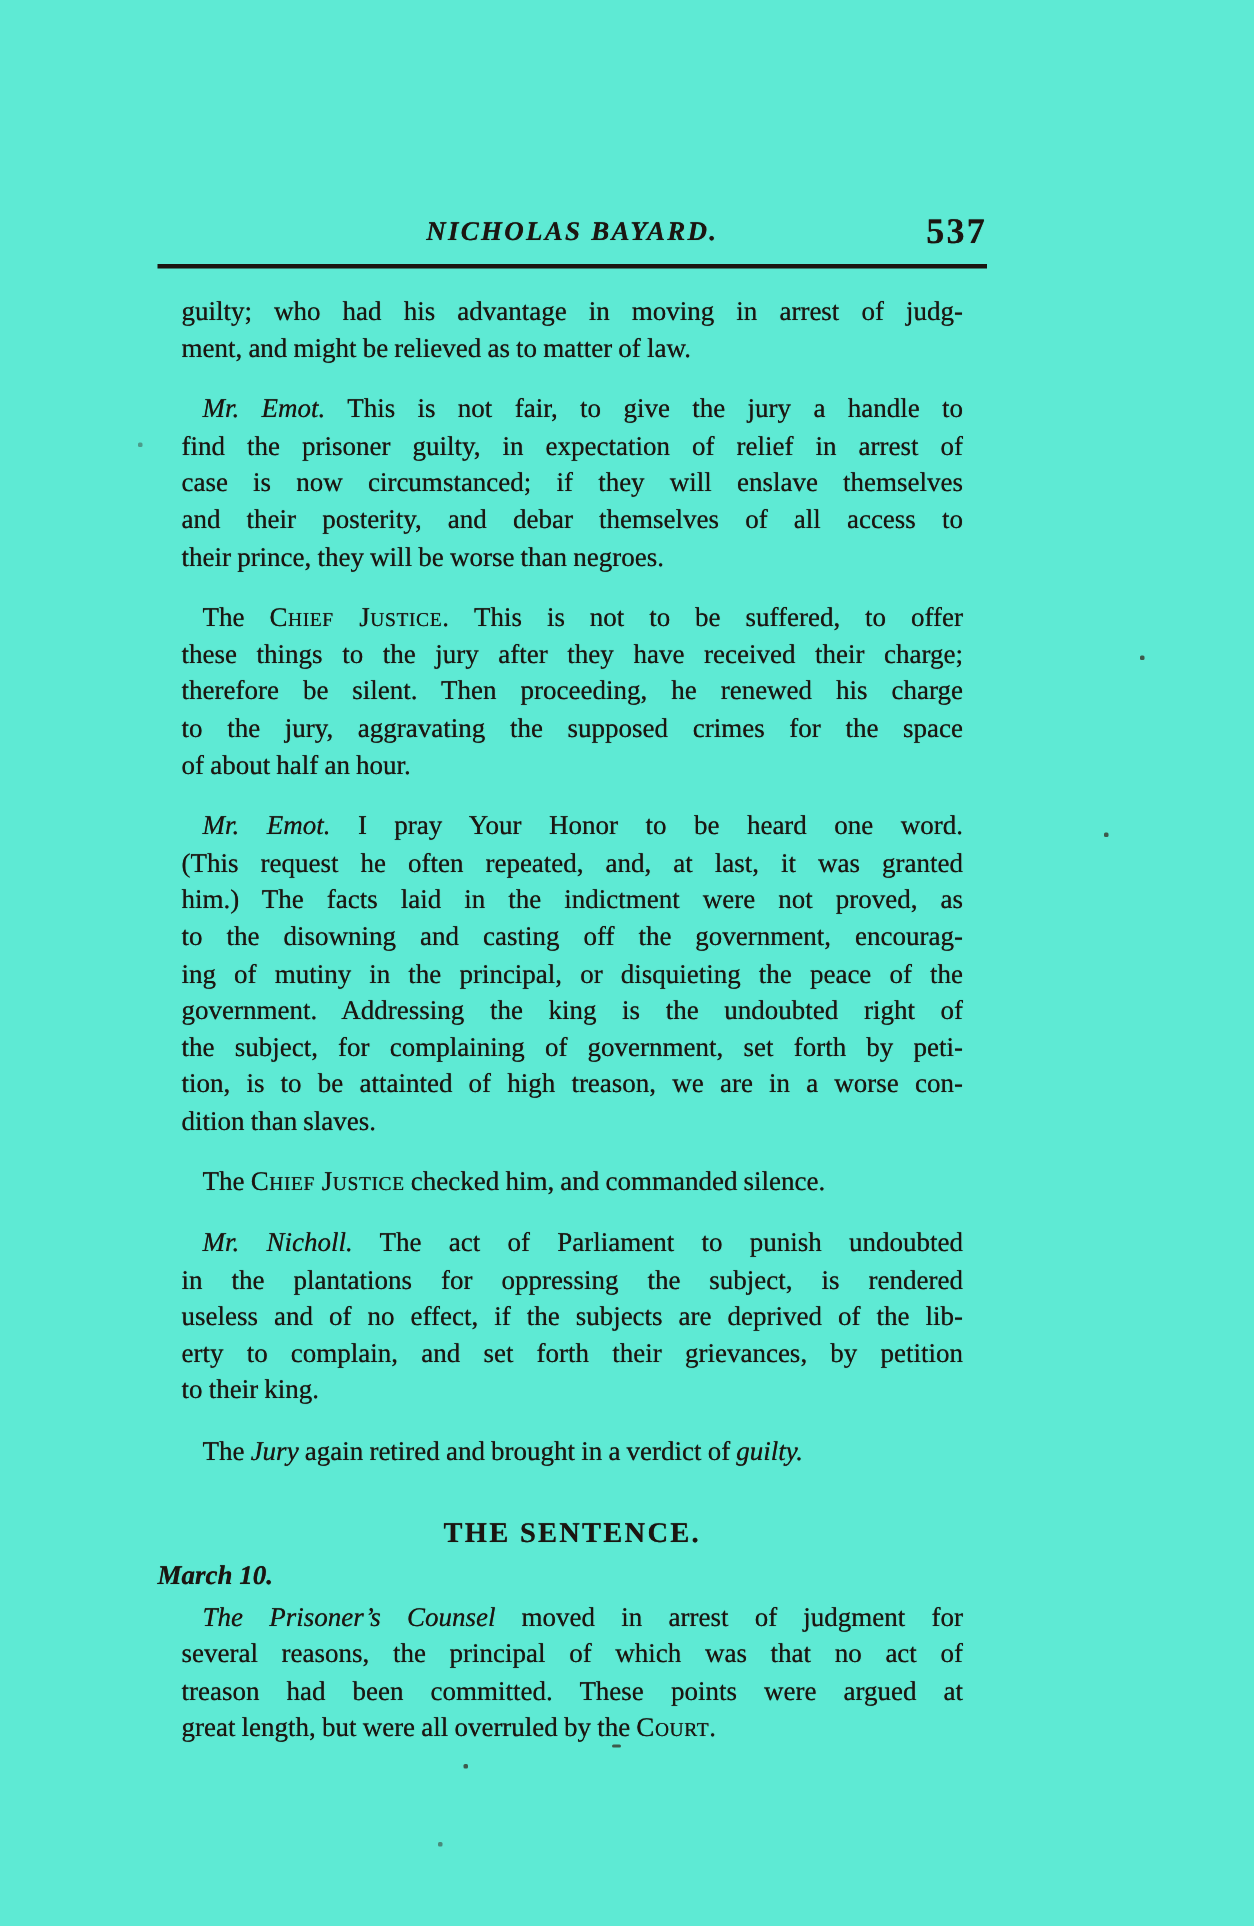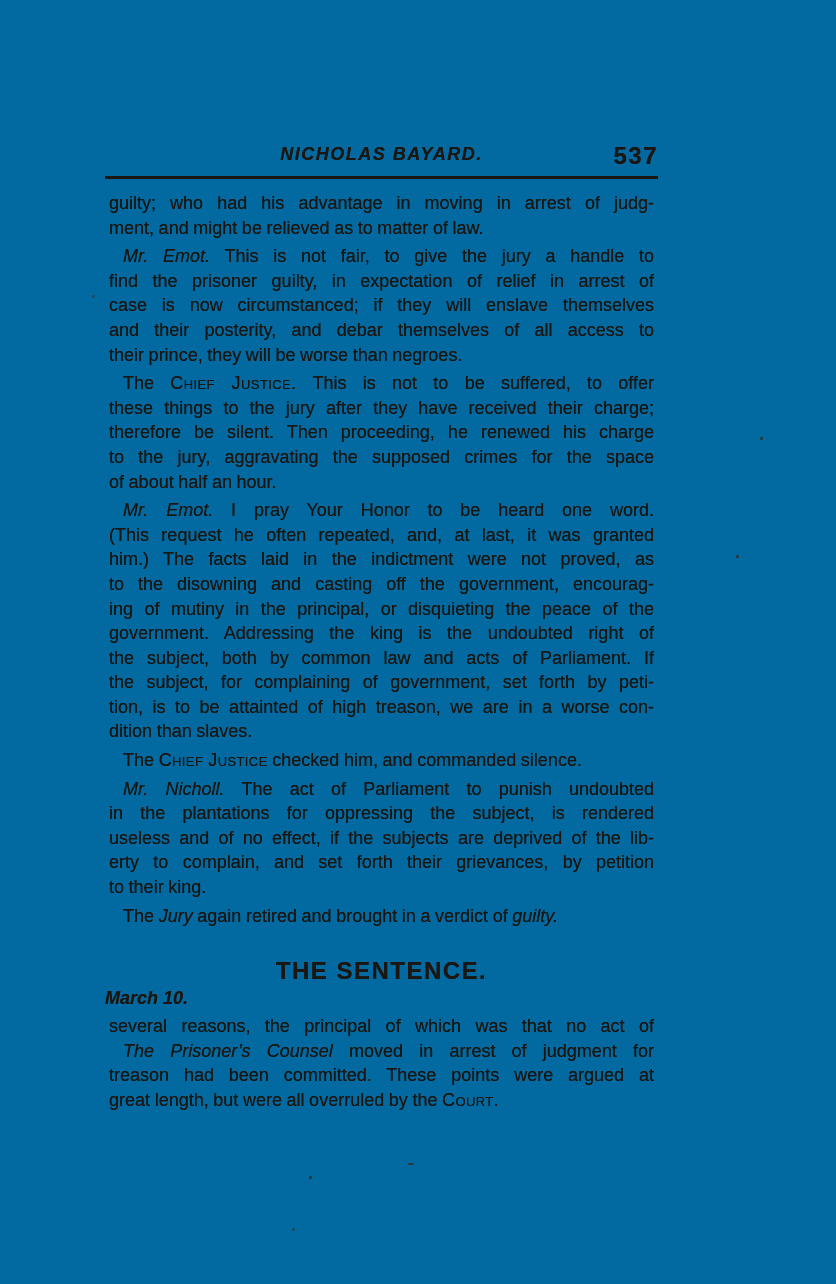--- a/index.html
+++ b/index.html
@@ -4,23 +4,23 @@
 <style>
   html, body { margin: 0; padding: 0; }
   body {
     width: 836px; height: 1284px;
     background: #ffffff;
     overflow: hidden;
   }
   .page {
     position: relative;
     width: 836px; height: 1284px;
-    background: #0369a1;
+    background: #5eead4;
     color: #1b1611;
-    font-family: Liberation Sans, sans-serif;
+    font-family: Liberation Serif, serif;
     text-shadow: 0 0 0.45px rgba(27, 22, 17, 0.85);
   }
   .column {
     position: absolute;
     left: 105px; top: 142px;
     width: 553px;
   }
   .running-header {
     position: relative;
     height: 34px;
@@ -37,39 +37,39 @@
     position: absolute; right: 0; top: 0;
     font-size: 24px;
     font-weight: bold;
     letter-spacing: 1.5px;
   }
   .header-rule {
     height: 3px;
     background: #1b1611;
     margin-bottom: 12px;
   }
-  .paragraph { margin: 4px; }
+  .paragraph { margin: 16px; }
   .body-line {
     font-size: 18px;
     line-height: 24.6px;
     height: 24.6px;
     text-align: justify;
     text-align-last: justify;
     word-spacing: -0.4px;
     white-space: normal;
     overflow: visible;
   }
   .body-line.last { text-align-last: left; }
   .body-line.indent { text-indent: 14px; }
   .seg-n { font-style: normal; }
   .seg-i { font-style: italic; }
   .seg-sc { font-variant: small-caps; letter-spacing: 0.4px; }
   .section-heading {
     margin-top: 30px;
-    font-size: 24px;
+    font-size: 19px;
     line-height: 26px;
     text-align: center;
     letter-spacing: 1.5px;
     font-weight: bold;
   }
   .dateline {
     margin-top: 2px;
     font-size: 18px;
     line-height: 24px;
     font-style: italic;
@@ -116,43 +116,42 @@
           <div class="body-line"><span class="seg-n">to the jury, aggravating the supposed crimes for the space</span></div>
           <div class="body-line last"><span class="seg-n">of about half an hour.</span></div>
         </div>
         <div class="paragraph">
           <div class="body-line indent"><span class="seg-i">Mr. Emot.</span><span class="seg-n"> I pray Your Honor to be heard one word.</span></div>
           <div class="body-line"><span class="seg-n">(This request he often repeated, and, at last, it was granted</span></div>
           <div class="body-line"><span class="seg-n">him.) The facts laid in the indictment were not proved, as</span></div>
           <div class="body-line"><span class="seg-n">to the disowning and casting off the government, encourag-</span></div>
           <div class="body-line"><span class="seg-n">ing of mutiny in the principal, or disquieting the peace of the</span></div>
           <div class="body-line"><span class="seg-n">government. Addressing the king is the undoubted right of</span></div>
-          <div class="body-line"><span class="seg-n">the subject, both by common law and acts of Parliament. If</span></div>
           <div class="body-line"><span class="seg-n">the subject, for complaining of government, set forth by peti-</span></div>
           <div class="body-line"><span class="seg-n">tion, is to be attainted of high treason, we are in a worse con-</span></div>
           <div class="body-line last"><span class="seg-n">dition than slaves.</span></div>
         </div>
         <div class="paragraph">
           <div class="body-line last indent"><span class="seg-n">The </span><span class="seg-sc">Chief Justice</span><span class="seg-n"> checked him, and commanded silence.</span></div>
         </div>
         <div class="paragraph">
           <div class="body-line indent"><span class="seg-i">Mr. Nicholl.</span><span class="seg-n"> The act of Parliament to punish undoubted</span></div>
           <div class="body-line"><span class="seg-n">in the plantations for oppressing the subject, is rendered</span></div>
           <div class="body-line"><span class="seg-n">useless and of no effect, if the subjects are deprived of the lib-</span></div>
           <div class="body-line"><span class="seg-n">erty to complain, and set forth their grievances, by petition</span></div>
           <div class="body-line last"><span class="seg-n">to their king.</span></div>
         </div>
         <div class="paragraph">
           <div class="body-line last indent"><span class="seg-n">The </span><span class="seg-i">Jury</span><span class="seg-n"> again retired and brought in a verdict of </span><span class="seg-i">guilty.</span></div>
         </div>
         <div class="section-heading">THE SENTENCE.</div>
         <div class="dateline">March 10.</div>
         <div class="paragraph sentence-paragraph">
+          <div class="body-line indent"><span class="seg-i">The Prisoner’s Counsel</span><span class="seg-n"> moved in arrest of judgment for</span></div>
           <div class="body-line"><span class="seg-n">several reasons, the principal of which was that no act of</span></div>
-          <div class="body-line indent"><span class="seg-i">The Prisoner’s Counsel</span><span class="seg-n"> moved in arrest of judgment for</span></div>
           <div class="body-line"><span class="seg-n">treason had been committed. These points were argued at</span></div>
           <div class="body-line last"><span class="seg-n">great length, but were all overruled by the </span><span class="seg-sc">Court.</span></div>
         </div>
       </div>
   </div>
 
   <div class="speck" style="left:760px; top:437px;"></div>
   <div class="speck" style="left:736px; top:555px;"></div>
   <div class="speck" style="left:92px; top:295px; opacity:0.4;"></div>
   <div class="speck dash" style="left:408px; top:1163px;"></div>

